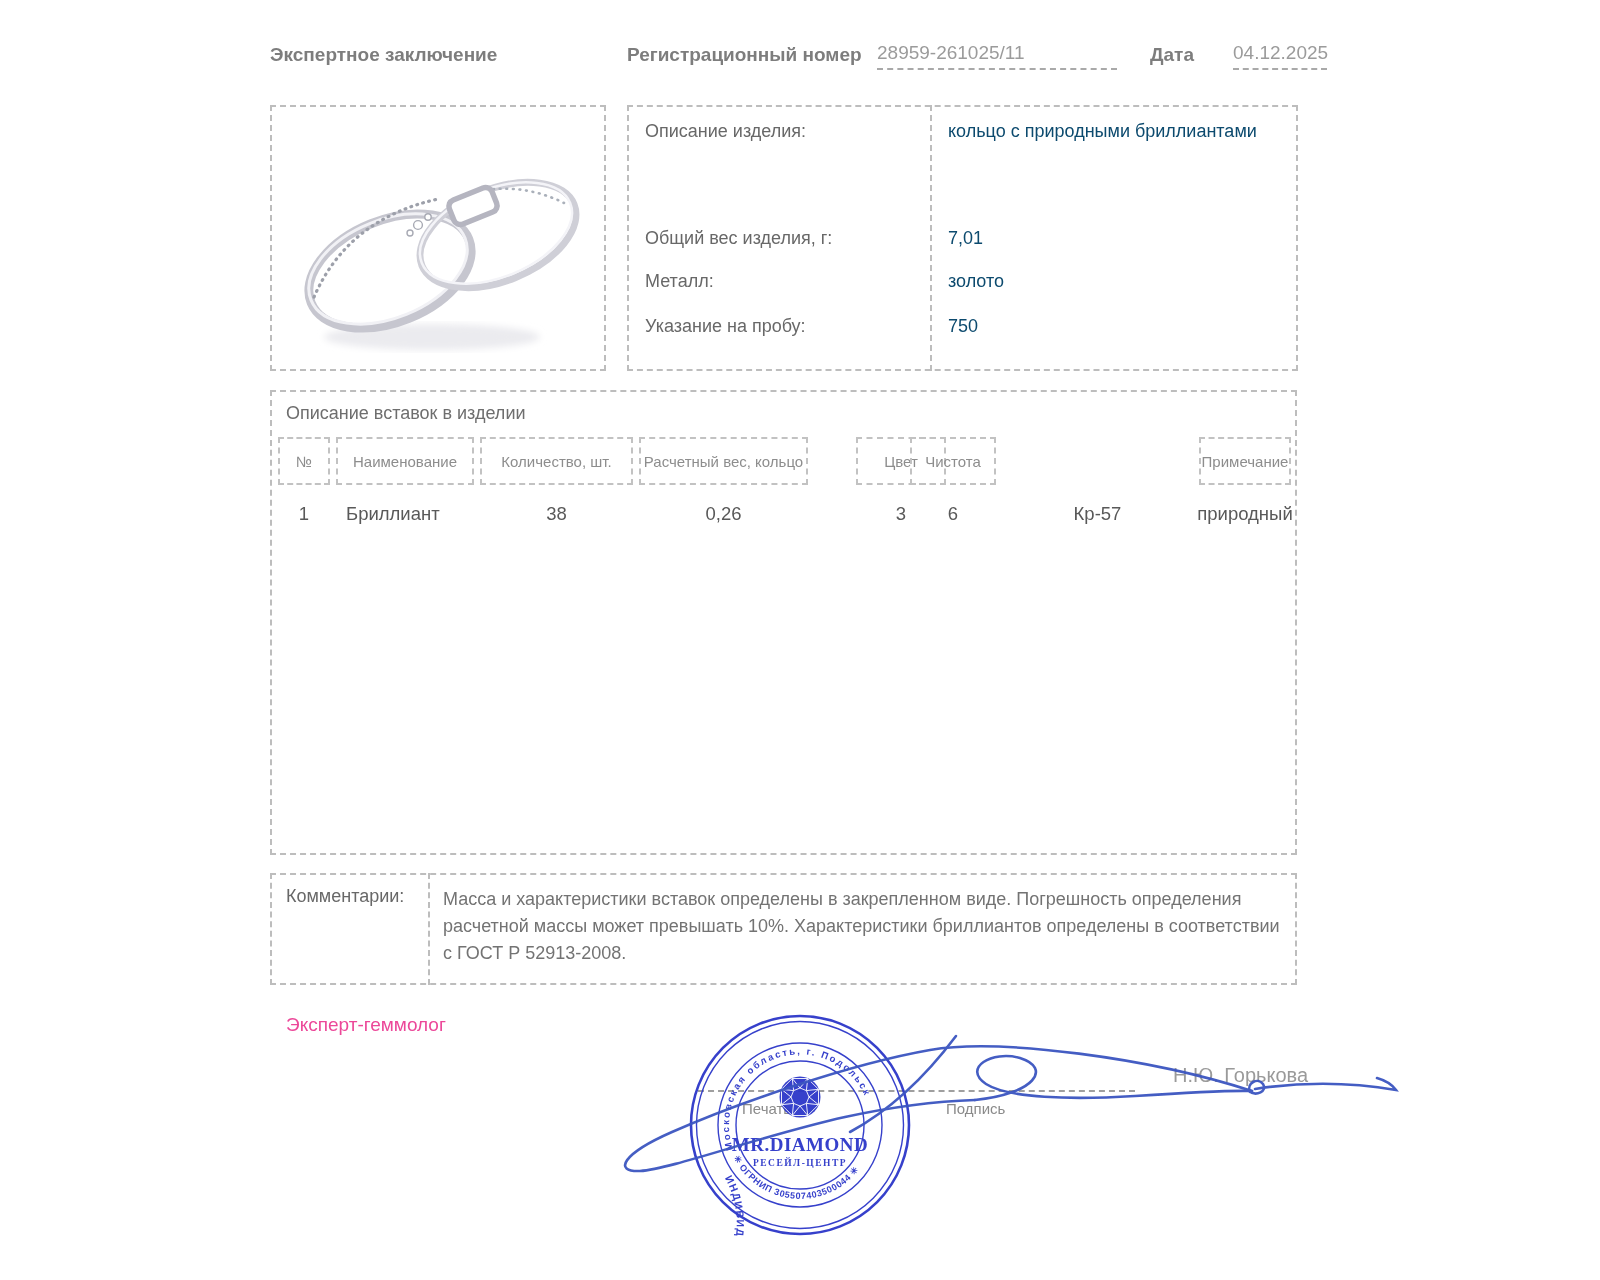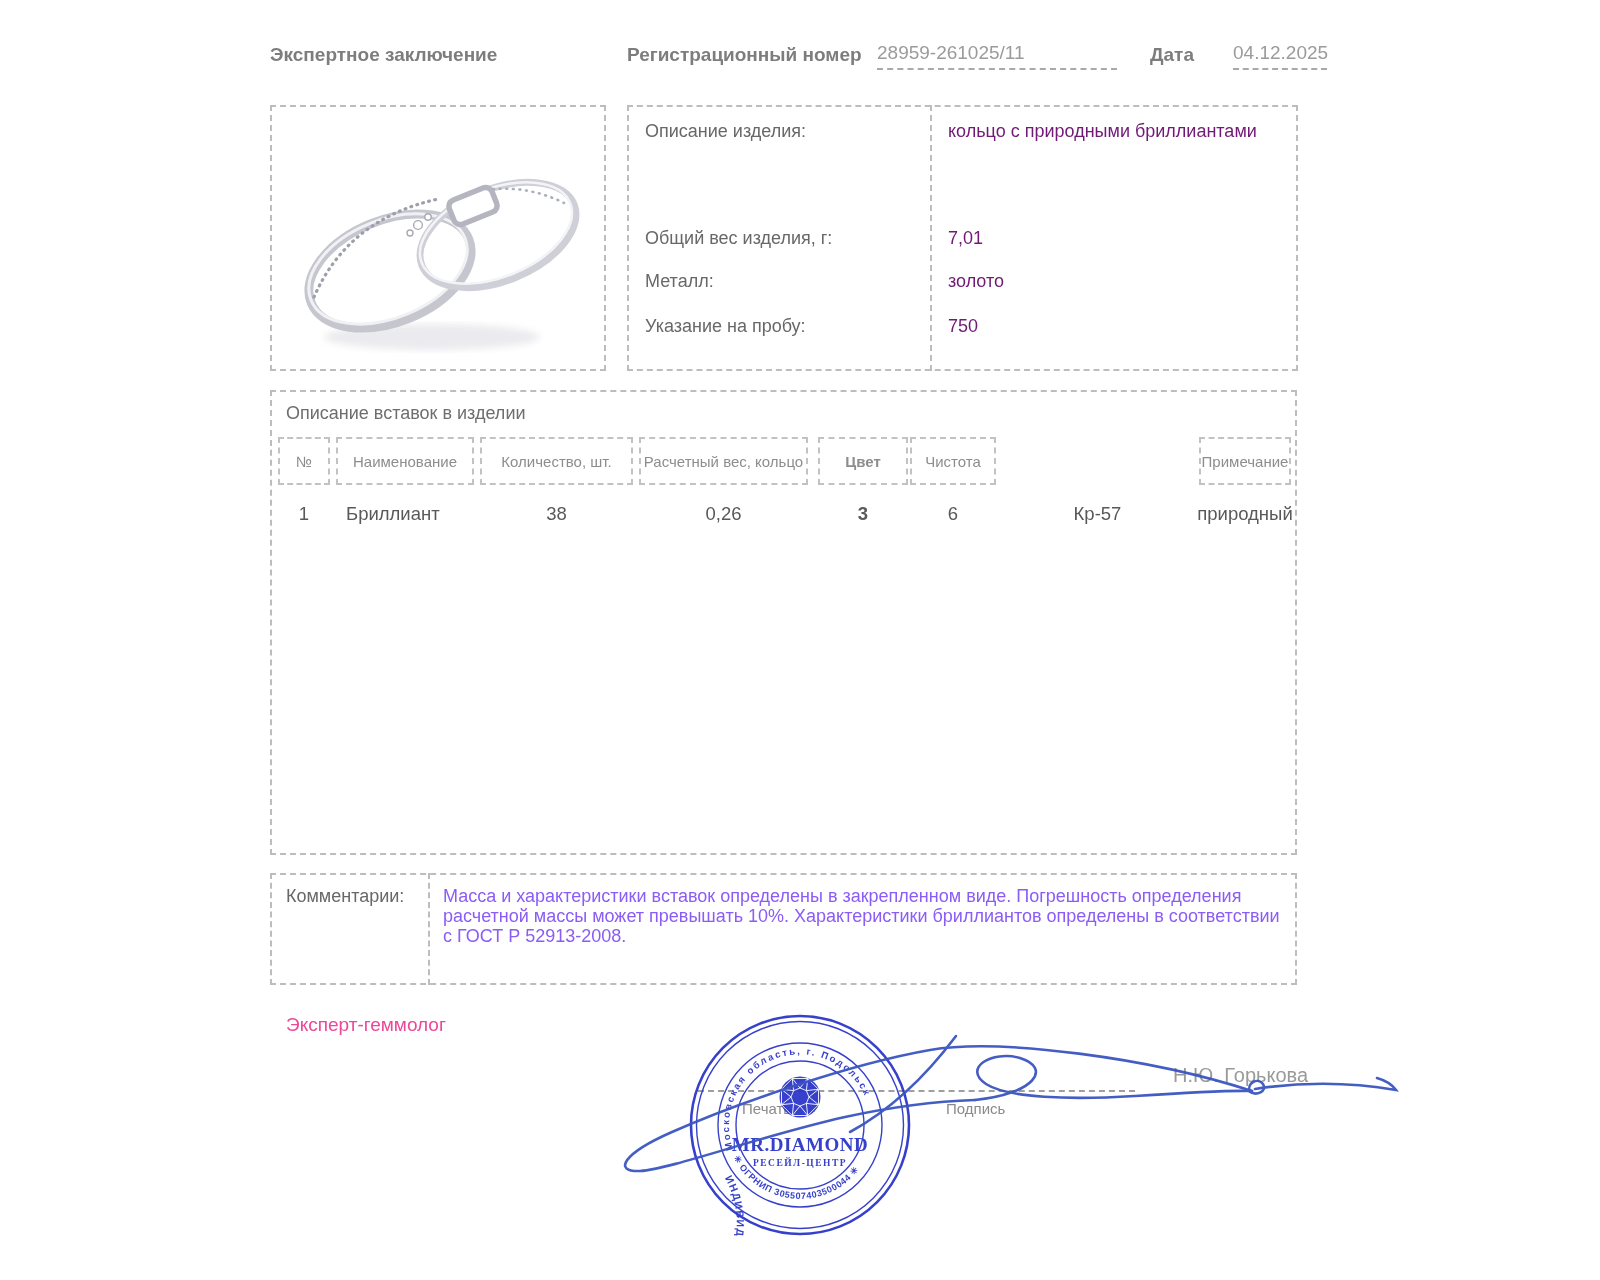--- a/index.html
+++ b/index.html
@@ -13,39 +13,39 @@
              border-bottom:2px dashed #a9a9a9;padding-bottom:4px;}
   .date-label{left:1150px;top:44px;font-size:19px;font-weight:bold;color:#7d7d7d;}
   .date-value{left:1197px;top:42px;width:94px;font-size:19px;color:#9b9b9b;
               border-bottom:2px dashed #a9a9a9;padding-bottom:4px;margin-left:36px;}
   
   .dashbox{border:2px dashed #bdbdbd;}
   .photo-box{left:270px;top:105px;width:336px;height:266px;box-sizing:border-box;background:#fff;}
   .desc-box{left:627px;top:105px;width:671px;height:266px;box-sizing:border-box;}
   .desc-divider{left:930px;top:105px;height:266px;border-left:2px dashed #bdbdbd;}
   .desc-row-label{left:645px;width:270px;font-size:18px;color:#686868;}
-  .desc-row-value{left:948px;width:345px;font-size:18px;color:#701a75;}
+  .desc-row-value{left:948px;width:345px;font-size:18px;color:#0c4a6e;}
   .dr0{top:121px;} .dr1{top:228px;} .dr2{top:271px;} .dr3{top:316px;}
   
   .table-box{left:270px;top:390px;width:1027px;height:465px;box-sizing:border-box;}
   .table-title{left:286px;top:403px;font-size:18px;color:#6e6e6e;}
   .hcell{position:absolute;top:437px;height:48px;box-sizing:border-box;border:2px dashed #c2c2c2;
          display:flex;align-items:center;justify-content:center;font-size:15px;color:#8d8d8d;white-space:nowrap;}
   .dcell{position:absolute;top:500px;height:28px;display:flex;align-items:center;justify-content:center;
          font-size:18.5px;color:#595959;white-space:nowrap;}
   .c0{left:278px;width:52px;}  .c1{left:336px;width:138px;}
   .c2{left:480px;width:153px;} .c3{left:639px;width:169px;}
-  .c4{left:818px;width:90px;font-weight:bold;}  .c5{left:910px;width:86px;}
+  .c4{left:856px;width:90px;}  .c5{left:910px;width:86px;}
   .c6{left:1002px;width:191px;}.c7{left:1199px;width:92px;}
   .dcell.c1{justify-content:flex-start;padding-left:10px;box-sizing:border-box;}
   
   .comments-box{left:270px;top:873px;width:1027px;height:112px;box-sizing:border-box;}
   .comments-divider{left:428px;top:873px;height:112px;border-left:2px dashed #bdbdbd;}
   .comments-label{left:286px;top:886px;font-size:18px;color:#686868;}
-  .comments-text{left:443px;top:886px;width:848px;font-size:18px;line-height:20px;color:#8b5cf6;}
+  .comments-text{left:443px;top:886px;width:848px;font-size:18px;line-height:27px;color:#737373;}
   
   .expert-role{left:286px;top:1014px;font-size:19px;color:#ec4899;}
   .expert-cert{left:286px;top:1041px;font-size:15.5px;line-height:17.5px;color:#8e8e8e;}
   .expert-name{left:1173px;top:1064px;font-size:20px;color:#9a9a9a;}
   
   .sig-line{left:698px;top:1090px;width:437px;border-top:2px dashed #9f9f9f;}
   .stamp-caption{left:742px;top:1100px;font-size:15px;color:#8a8a8a;z-index:1;}
   .sign-caption{left:946px;top:1100px;font-size:15px;color:#8a8a8a;z-index:1;}
   .stamp-svg{left:688px;top:1013px;z-index:2;opacity:.94;}
   .signature-svg{left:600px;top:1015px;z-index:3;}

